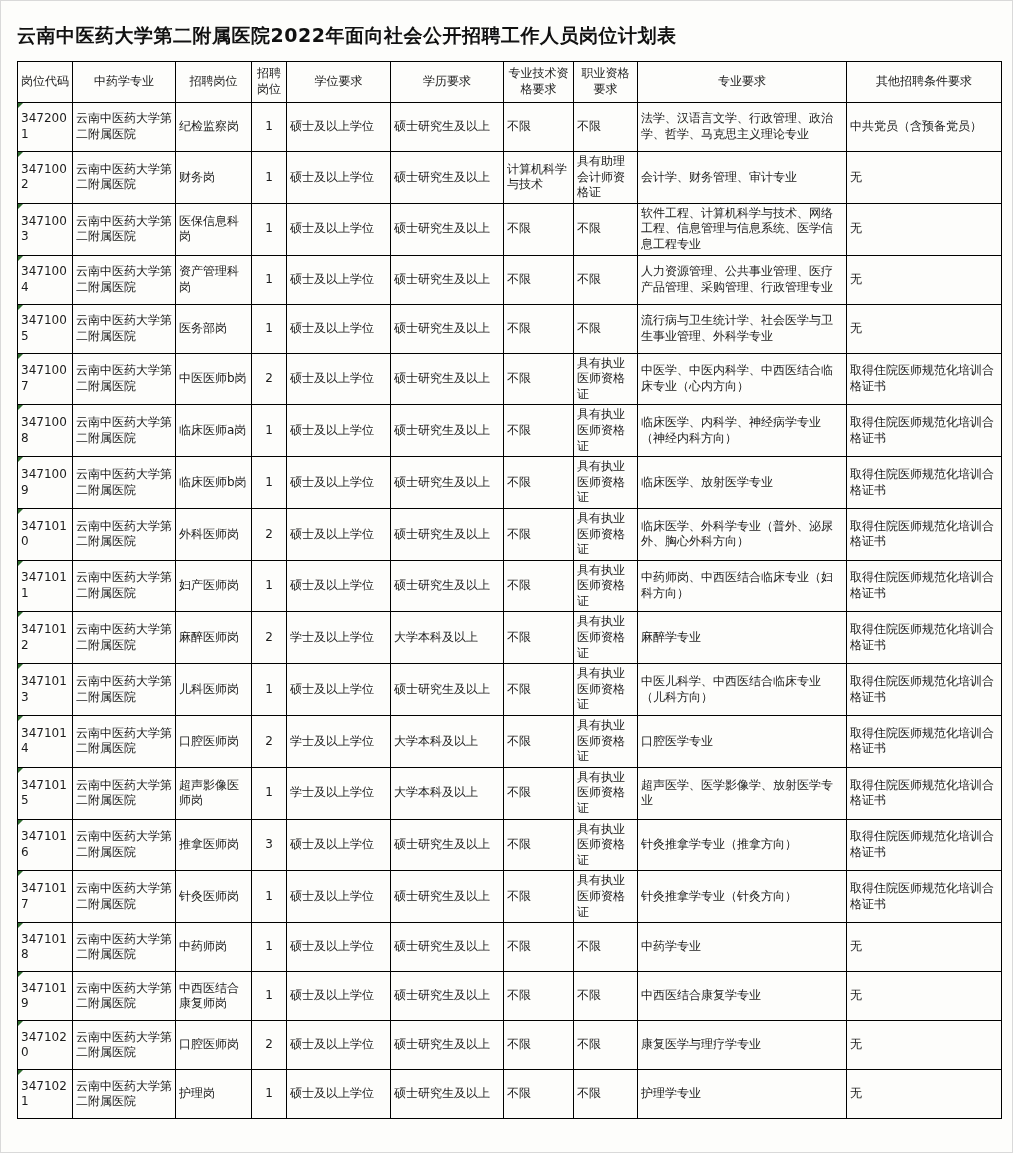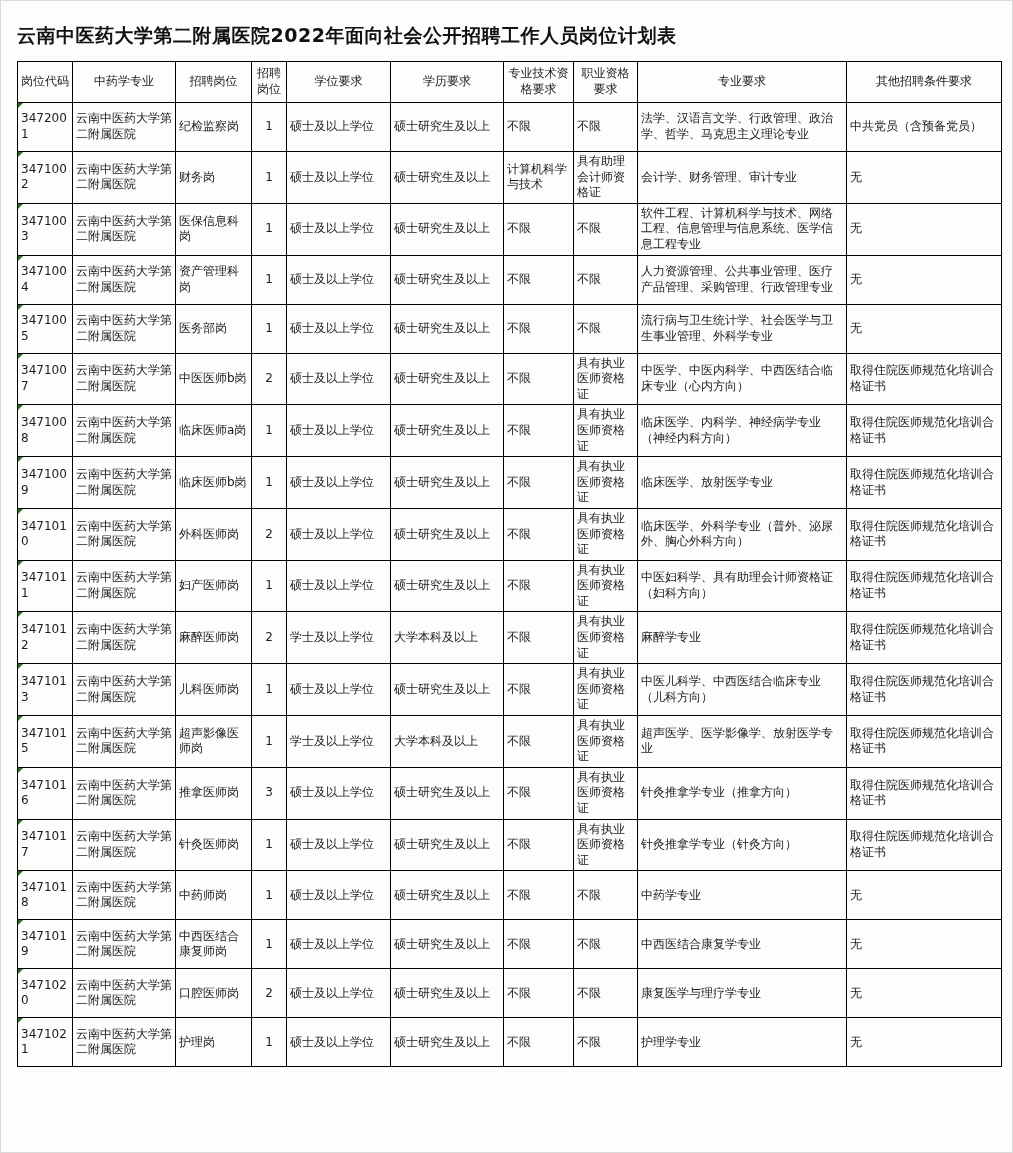--- a/index.html
+++ b/index.html
@@ -184,21 +184,21 @@
         </tr>
         <tr>
           <td><span class="flag" style="border-top-color: rgb(47, 107, 47);"></span><span>3471011</span></td>
           <td>云南中医药大学第二附属医院</td>
           <td>妇产医师岗</td>
           <td class="center">1</td>
           <td>硕士及以上学位</td>
           <td>硕士研究生及以上</td>
           <td>不限</td>
           <td>具有执业医师资格证</td>
-          <td>中医妇科学、具有助理会计师资格证（妇科方向）</td>
+          <td>中药师岗、中西医结合临床专业（妇科方向）</td>
           <td>取得住院医师规范化培训合格证书</td>
         </tr>
         <tr>
           <td><span class="flag" style="border-top-color: rgb(47, 107, 47);"></span><span>3471012</span></td>
           <td>云南中医药大学第二附属医院</td>
           <td>麻醉医师岗</td>
           <td class="center">2</td>
           <td>学士及以上学位</td>
           <td>大学本科及以上</td>
           <td>不限</td>
@@ -209,20 +209,32 @@
         <tr>
           <td><span class="flag" style="border-top-color: rgb(47, 107, 47);"></span><span>3471013</span></td>
           <td>云南中医药大学第二附属医院</td>
           <td>儿科医师岗</td>
           <td class="center">1</td>
           <td>硕士及以上学位</td>
           <td>硕士研究生及以上</td>
           <td>不限</td>
           <td>具有执业医师资格证</td>
           <td>中医儿科学、中西医结合临床专业（儿科方向）</td>
+          <td>取得住院医师规范化培训合格证书</td>
+        </tr>
+        <tr>
+          <td><span class="flag" style="border-top-color: rgb(47, 107, 47);"></span><span>3471014</span></td>
+          <td>云南中医药大学第二附属医院</td>
+          <td>口腔医师岗</td>
+          <td class="center">2</td>
+          <td>学士及以上学位</td>
+          <td>大学本科及以上</td>
+          <td>不限</td>
+          <td>具有执业医师资格证</td>
+          <td>口腔医学专业</td>
           <td>取得住院医师规范化培训合格证书</td>
         </tr>
         <tr>
           <td><span class="flag" style="border-top-color: rgb(47, 107, 47);"></span><span>3471015</span></td>
           <td>云南中医药大学第二附属医院</td>
           <td>超声影像医师岗</td>
           <td class="center">1</td>
           <td>学士及以上学位</td>
           <td>大学本科及以上</td>
           <td>不限</td>

